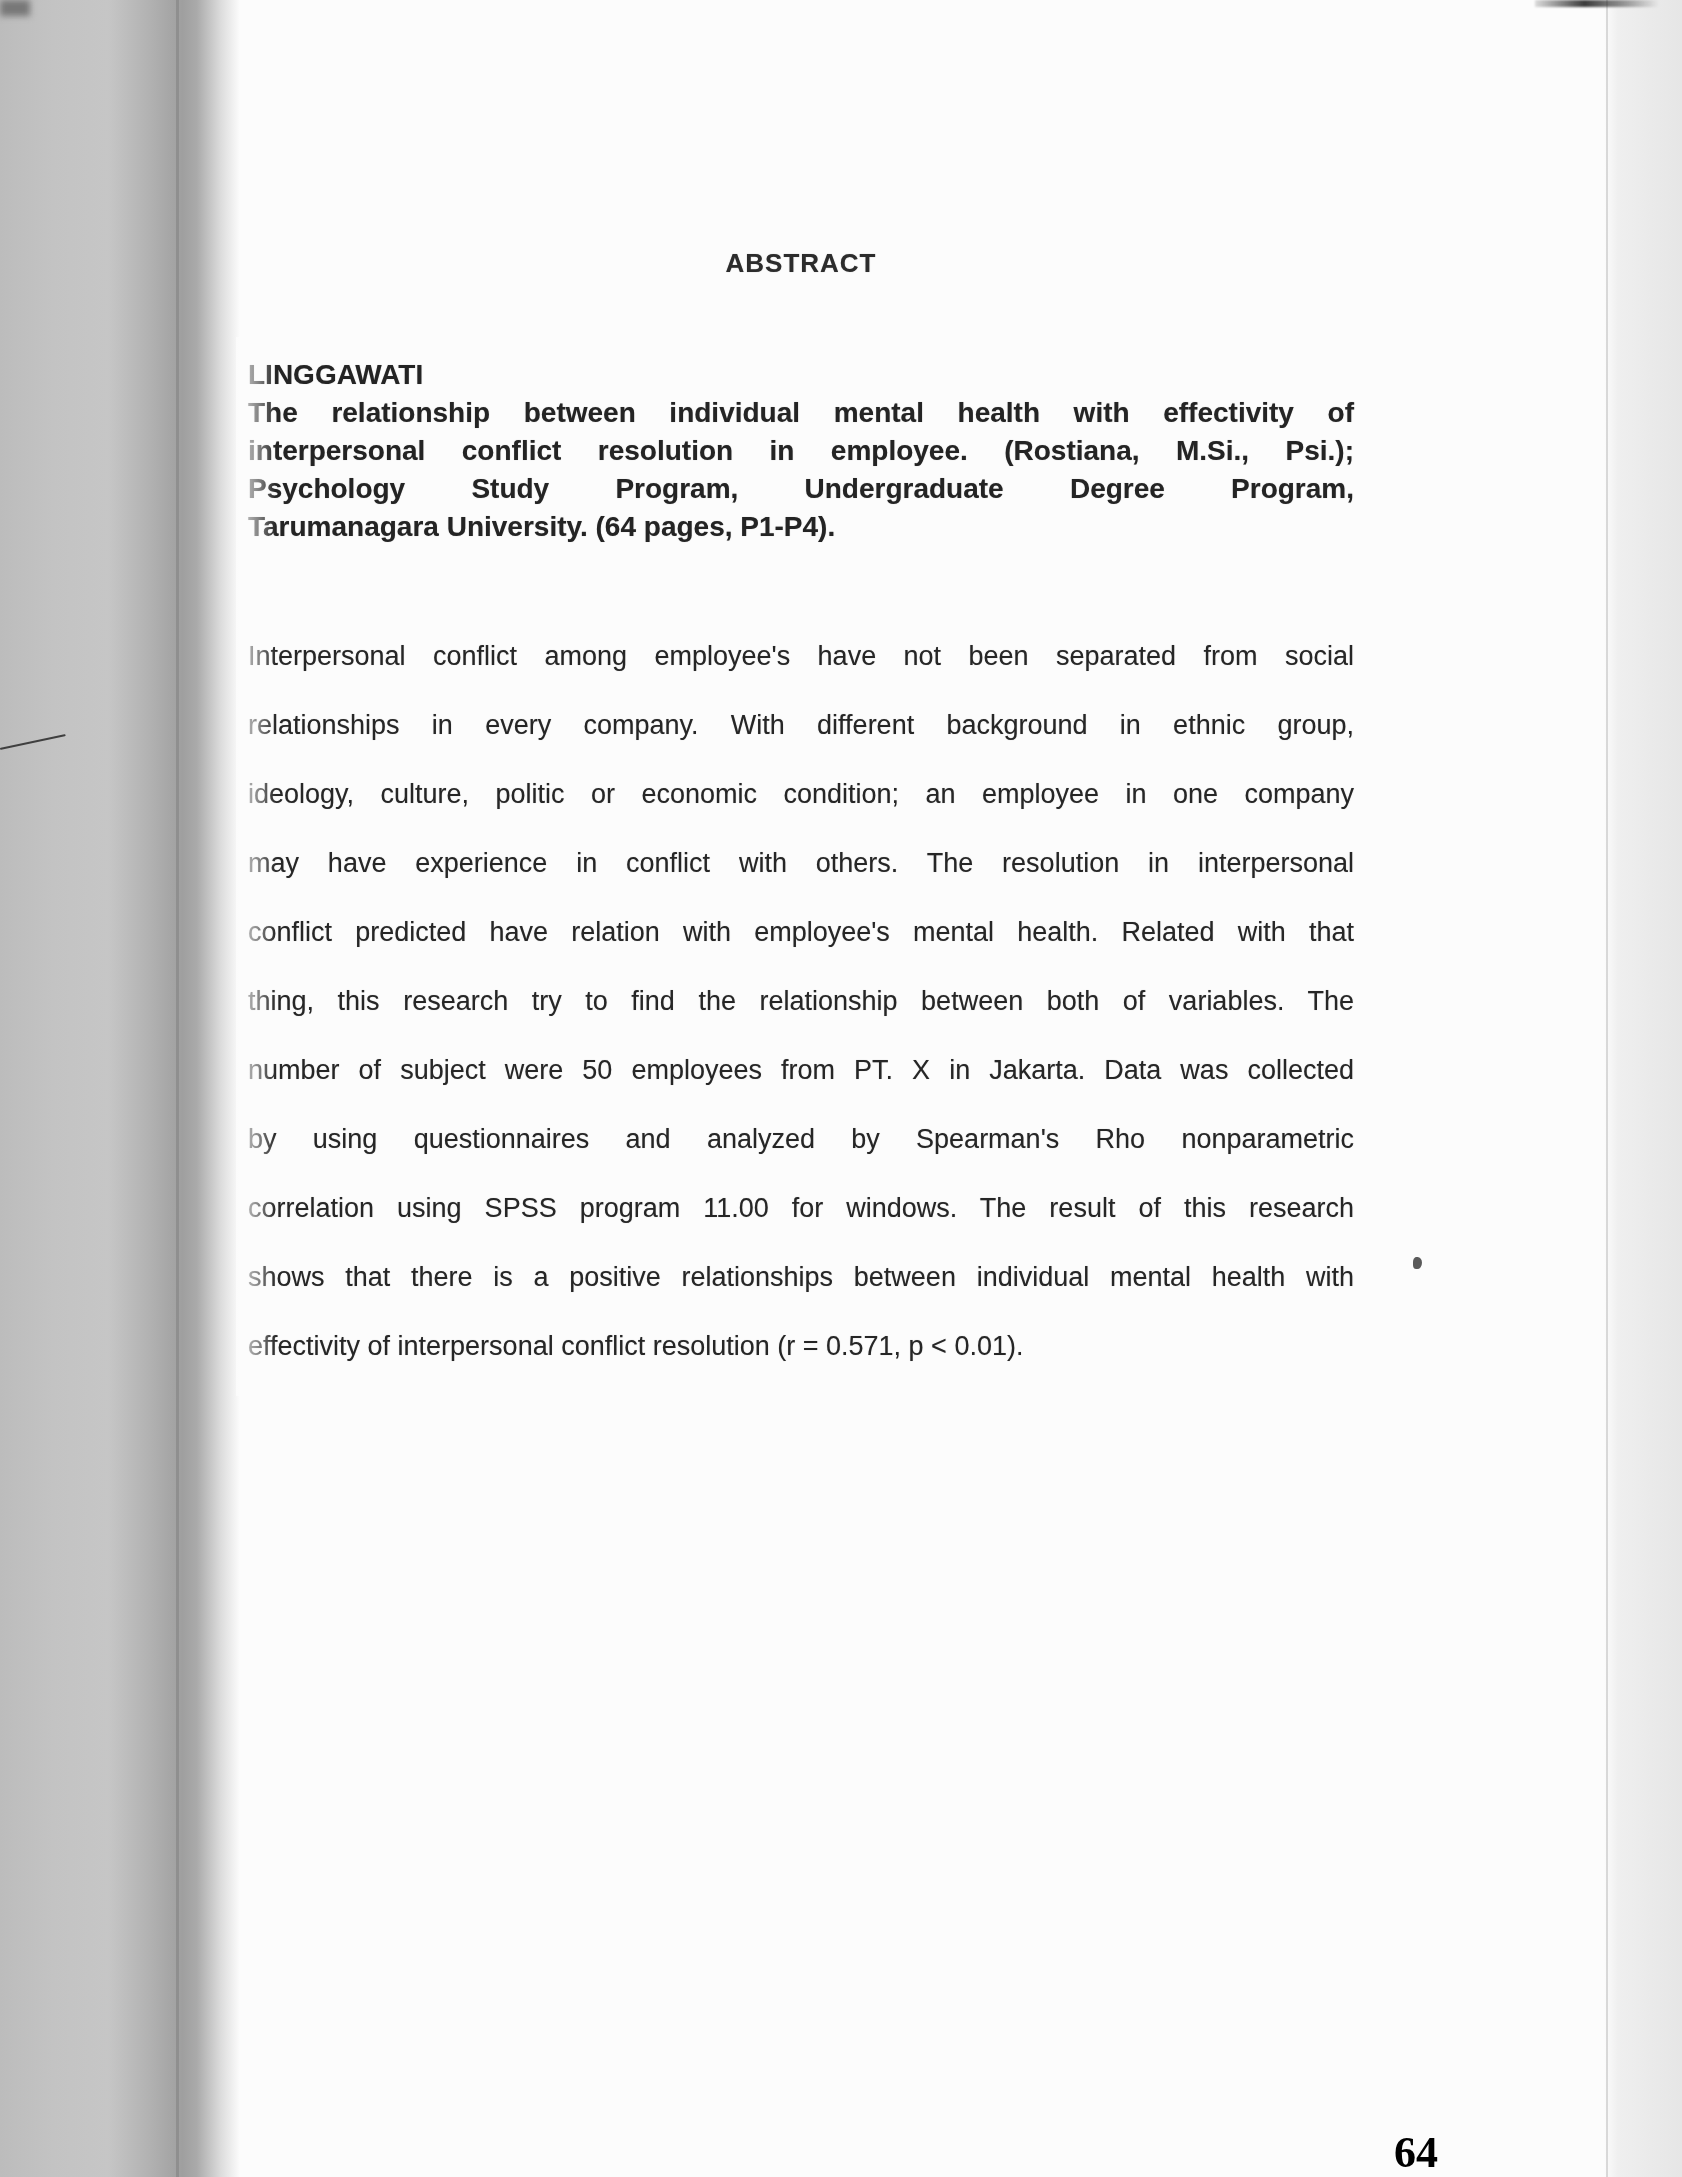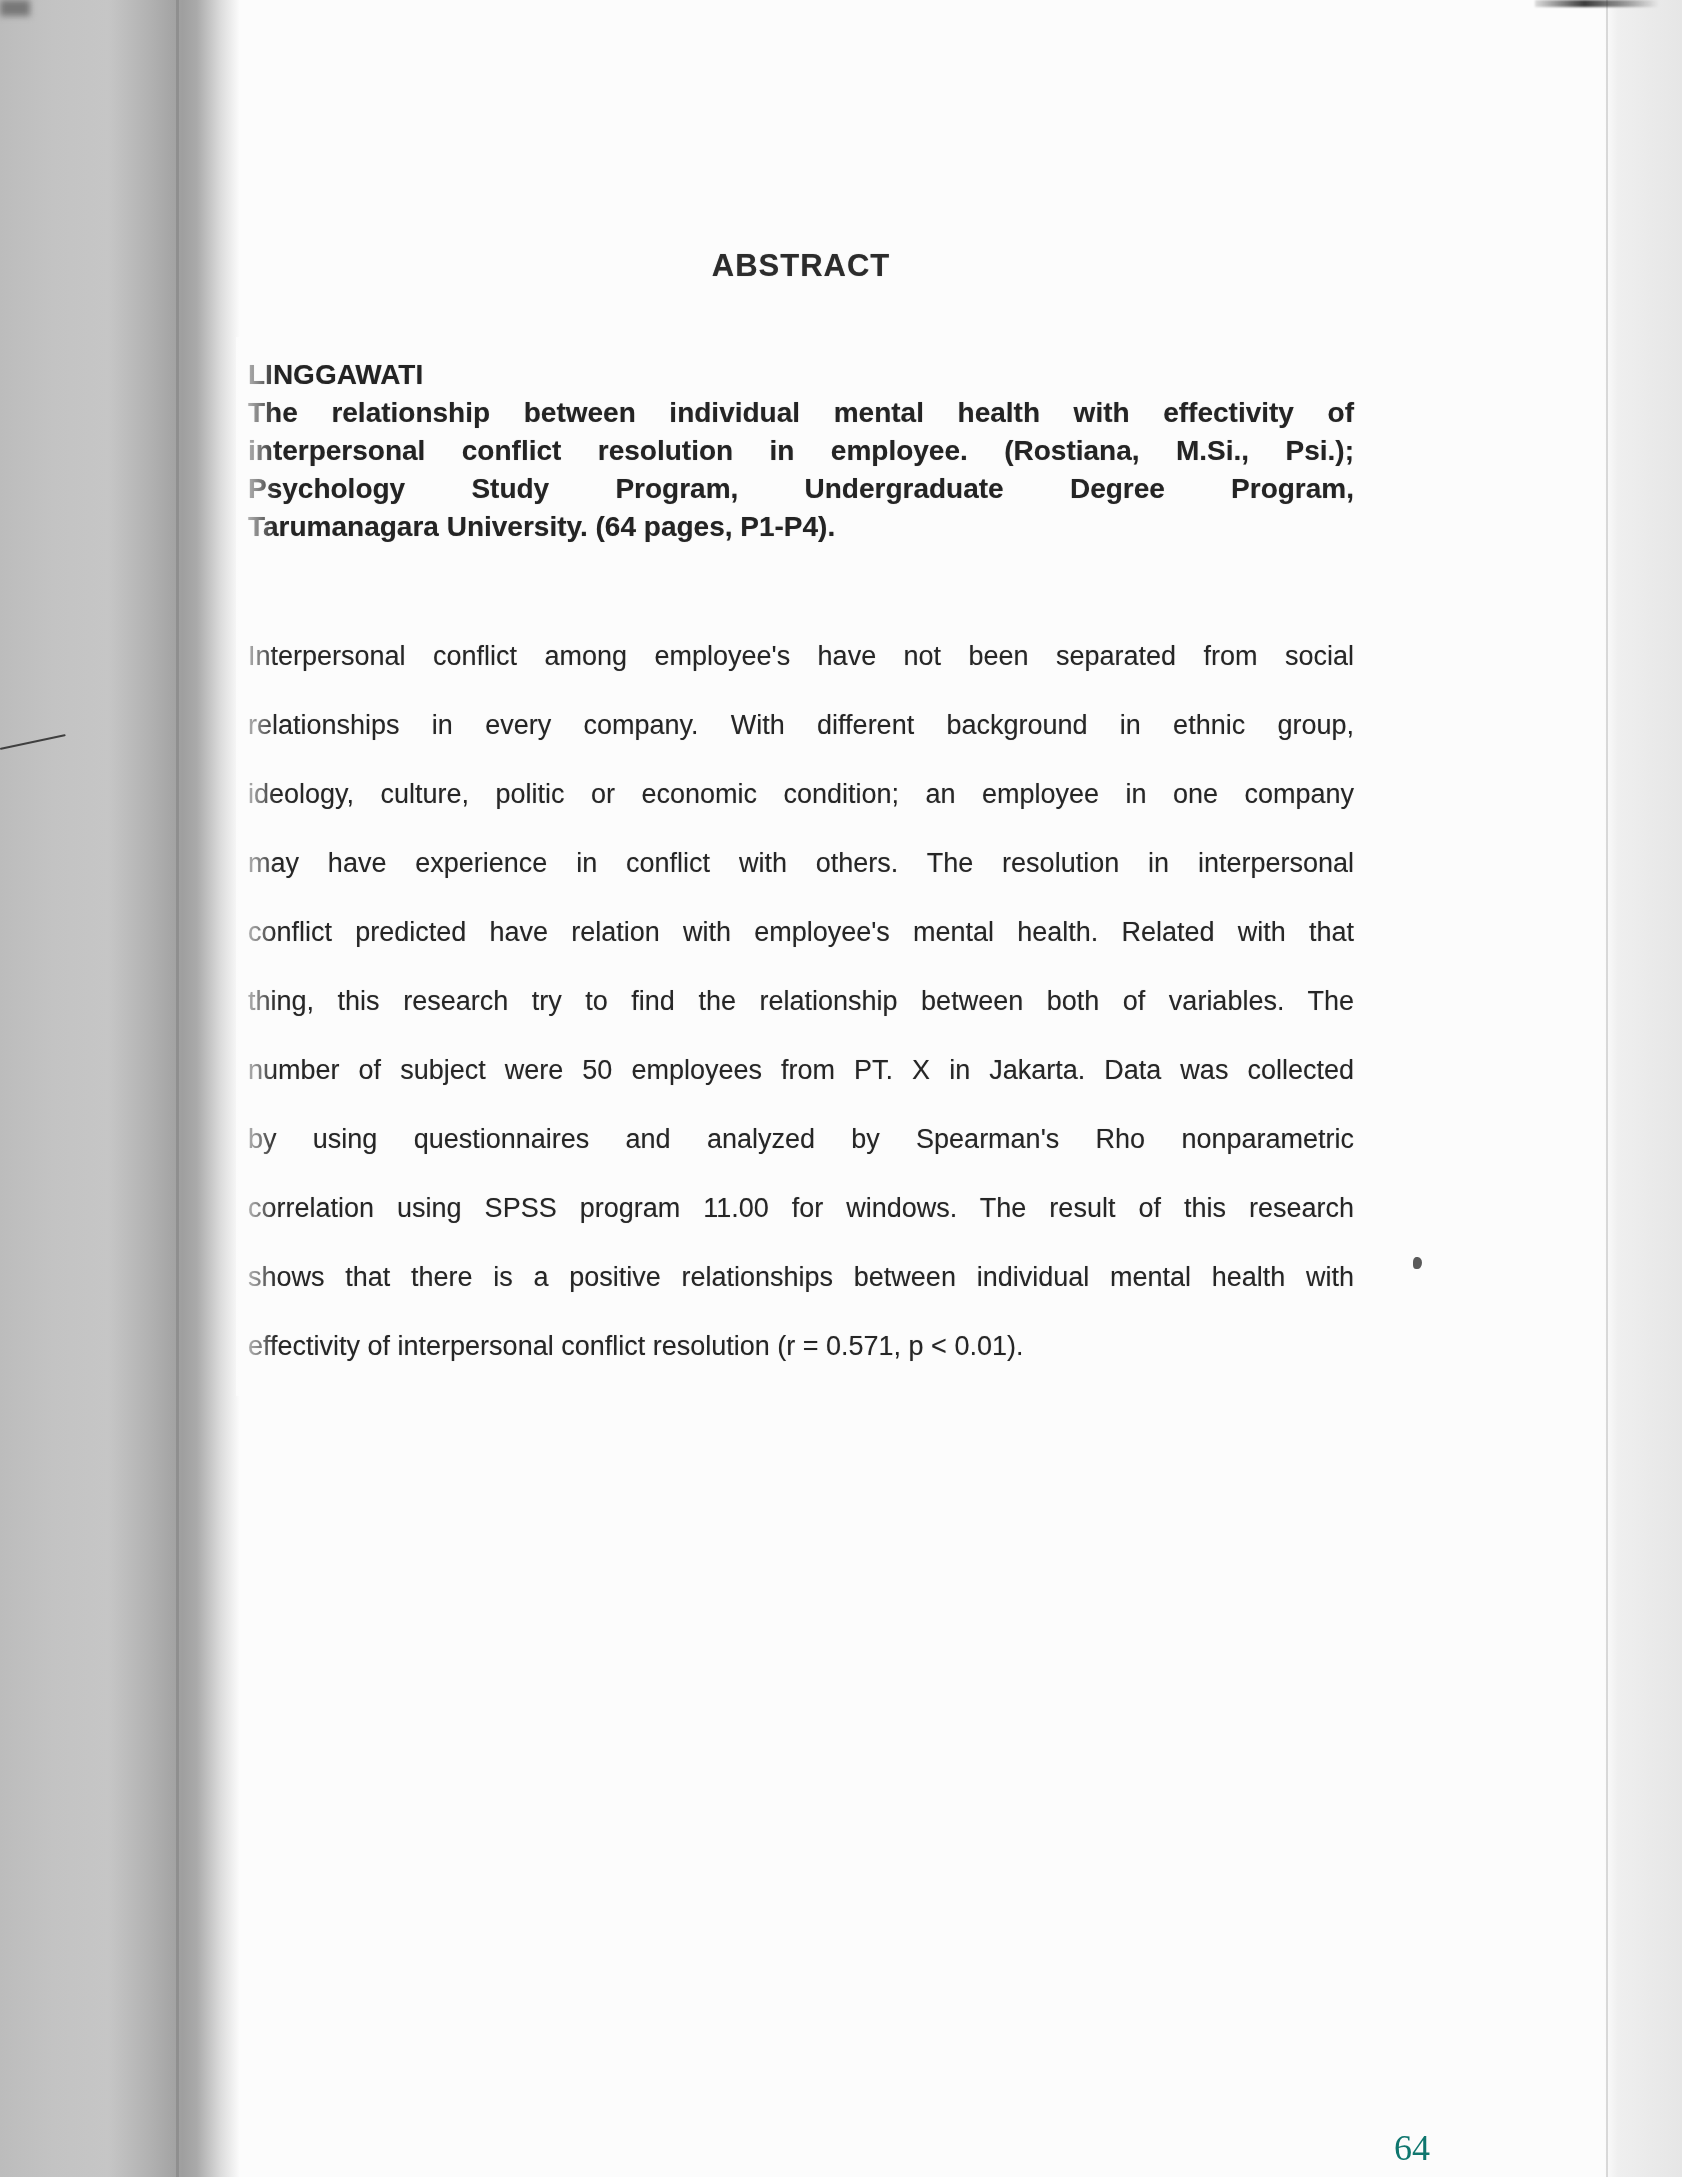--- a/index.html
+++ b/index.html
@@ -62,21 +62,21 @@
   .text-fade-left{
     position:absolute;left:236px;top:337px;width:40px;height:1059px;
     background:linear-gradient(to right,
       rgba(252,252,252,0.88), rgba(252,252,252,0.45) 55%, rgba(252,252,252,0));
     z-index:5;
   }
 
   .title{
     position:absolute;left:248px;top:248px;width:1106px;
     text-align:center;
-    font-size:31px;font-weight:bold;letter-spacing:1px;
+    font-size:26px;font-weight:bold;letter-spacing:1px;
     color:#2c2c2c;
     text-shadow:0 0 1px rgba(0,0,0,0.35);
   }
   .heading-block{
     position:absolute;left:248px;top:356px;width:1106px;
     font-size:28px;font-weight:bold;color:#242424;
     text-shadow:0 0 1px rgba(0,0,0,0.3);
   }
   .heading-block .line{height:38px;line-height:38px;white-space:normal;}
   .body-block{
@@ -84,21 +84,21 @@
     font-size:27px;color:#262626;
     text-shadow:0 0 1px rgba(0,0,0,0.28);
   }
   .body-block .line{height:69px;line-height:69px;}
   .just{text-align:justify;text-align-last:justify;text-justify:inter-word;}
   .left{text-align:left;text-align-last:left;}
 
   .page-number{
     position:absolute;left:1394px;top:2127px;
     font-family:"Liberation Serif",serif;
-    font-size:36px;color:#0f766e;
+    font-size:44px;color:#000000;font-weight:bold;
   }
 </style>
 </head>
 <body>
 
 <div class="page">
 
   <div class="scan-band-left"></div>
   <div class="scan-band-left-line"></div>
   <div class="scan-corner-spot"></div>

